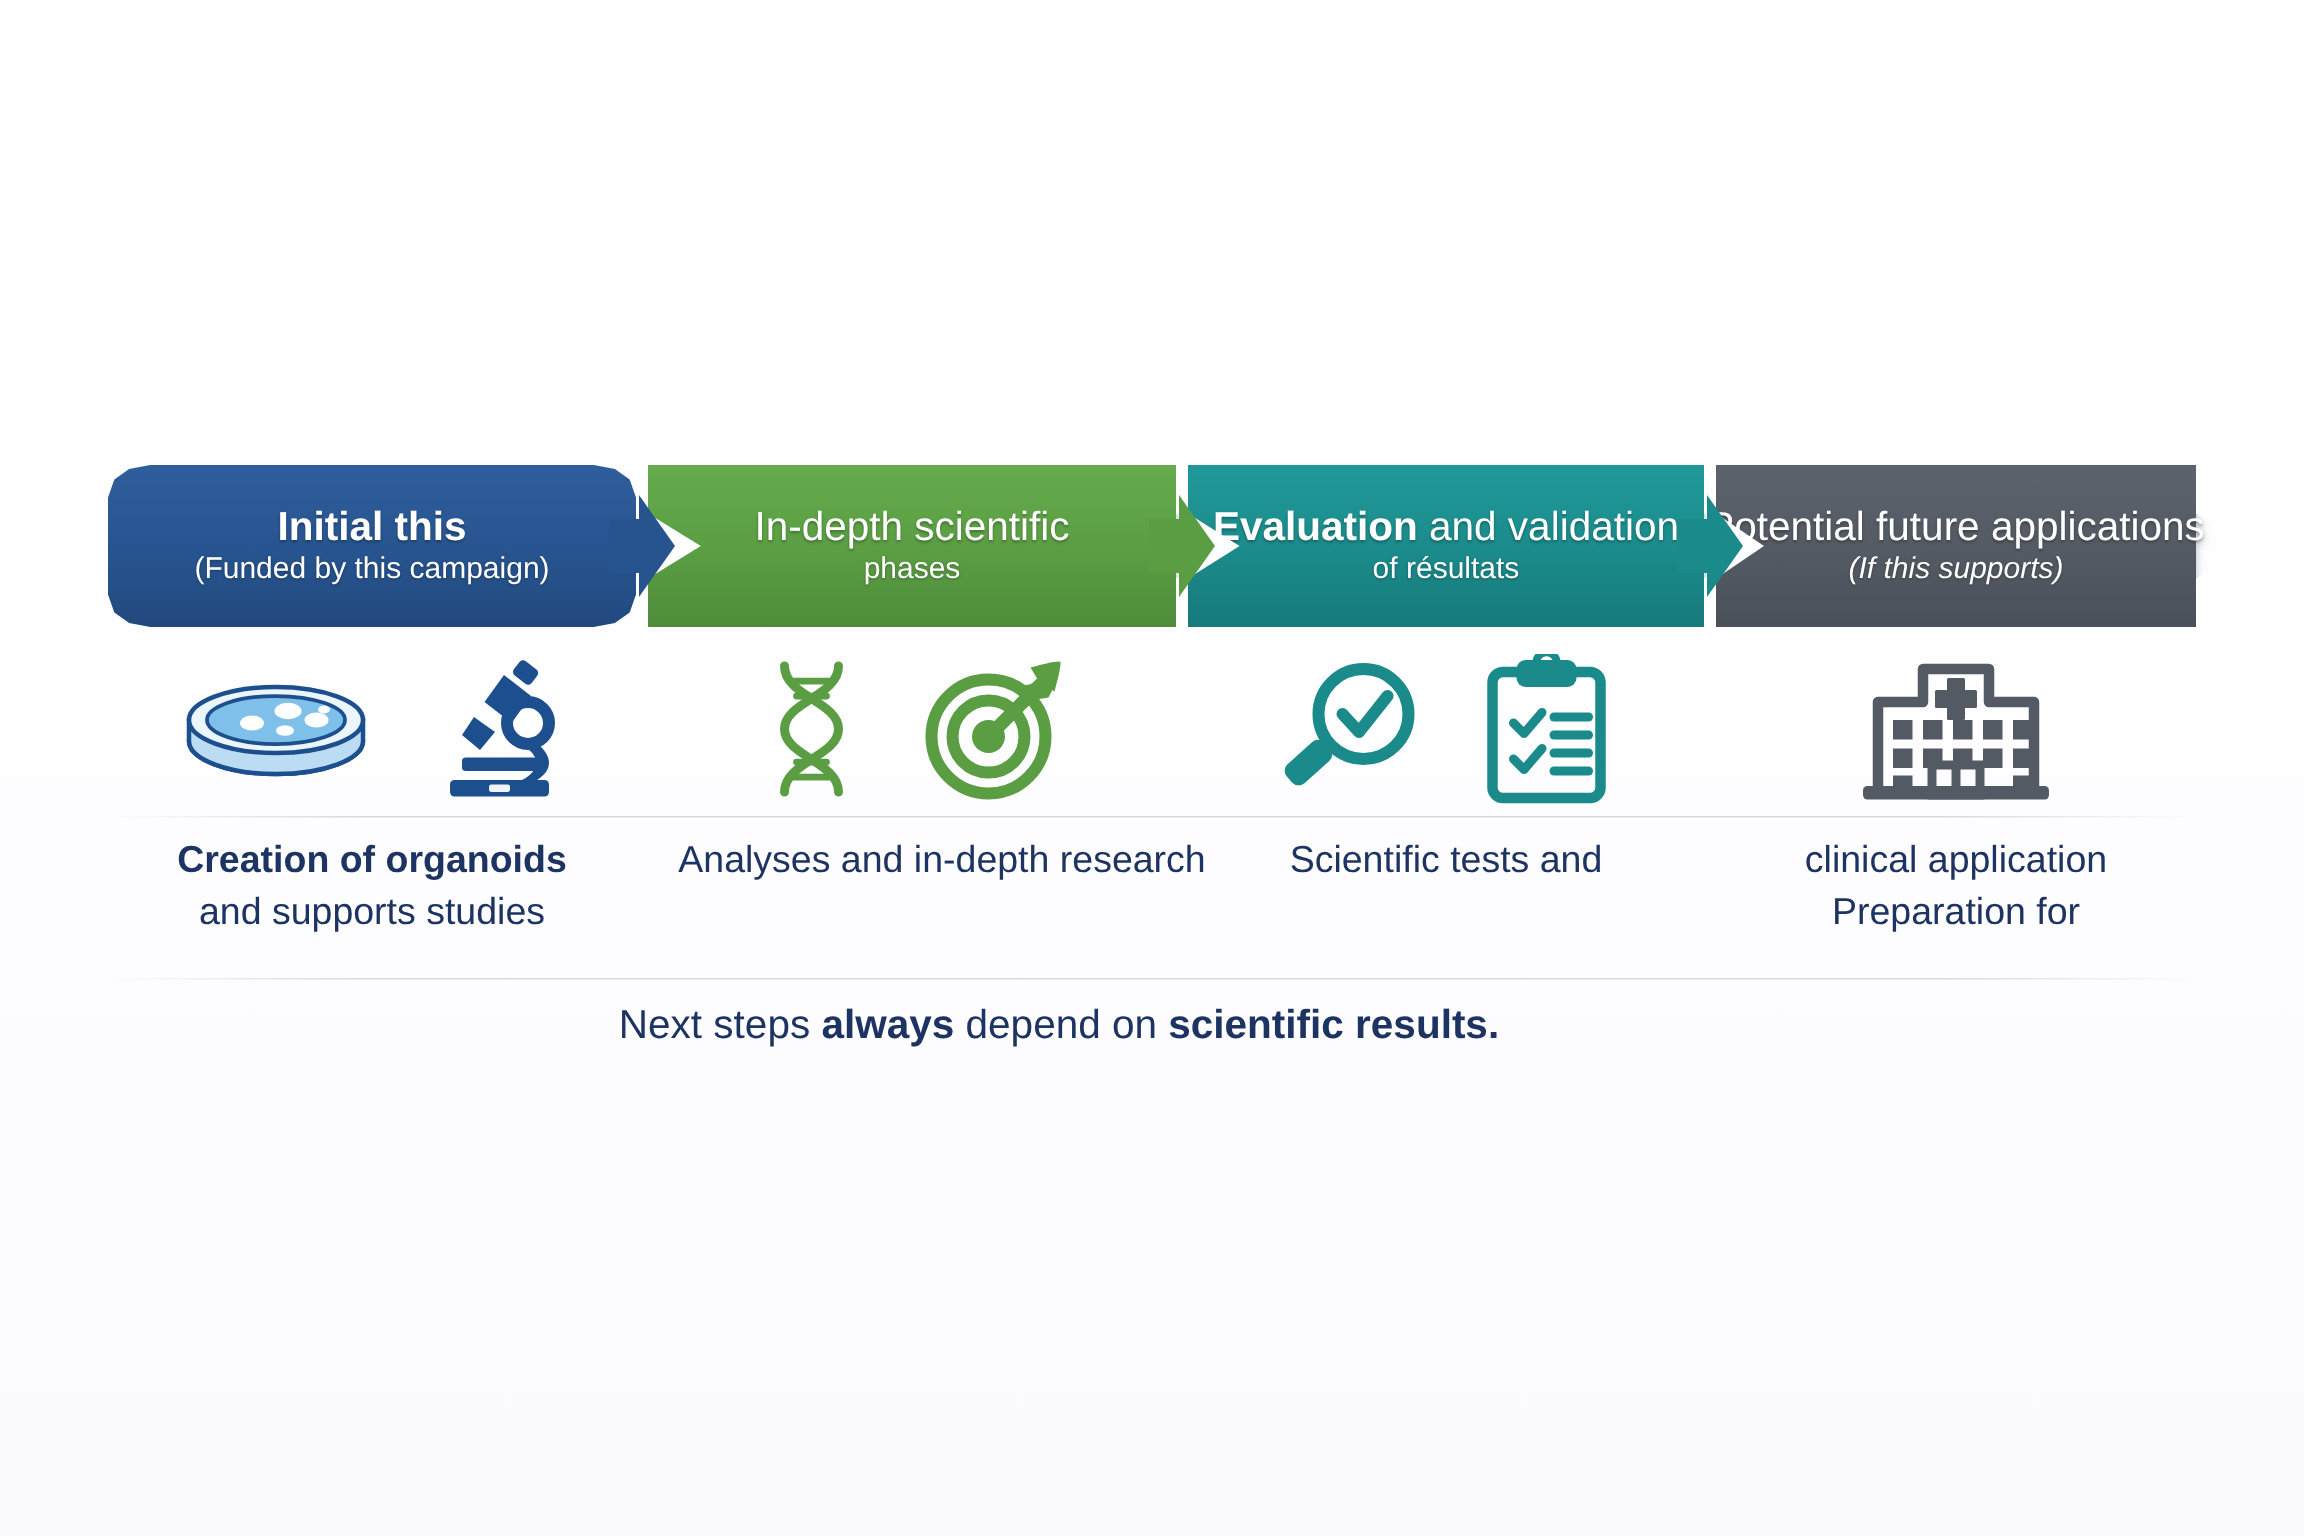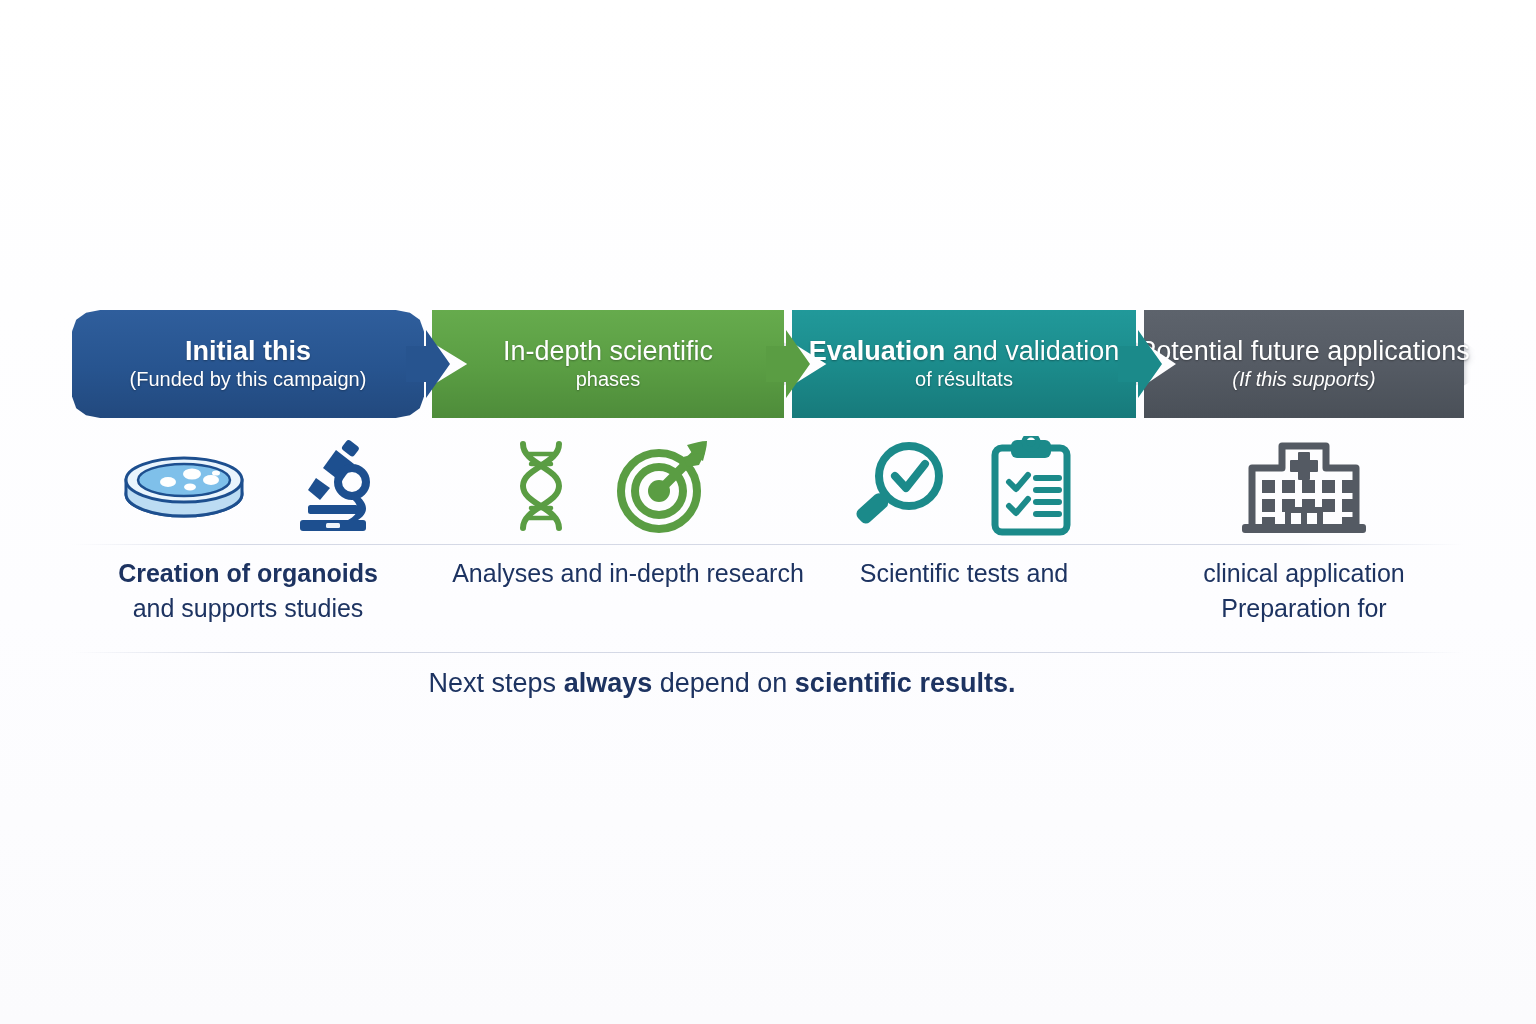--- a/index.html
+++ b/index.html
@@ -144,21 +144,21 @@
   }
   .caption .cl { display: block; white-space: nowrap; text-align: center; }
   .c1 { left: 72px;   width: 352px; }
   .c2 { left: 452px;  width: 352px; }
   .c3 { left: 792px;  width: 344px; }
   .c4 { left: 1144px; width: 320px; }
 
   
   .footer {
     position: absolute;
-    left: 16px;
+    left: 0;
     top: 668px;
     width: 1412px;
     text-align: center;
     color: #1d3361;
     font-size: 27px;
   }
   .footer span { white-space: pre; }
 </style>
 </head>
 <body>

